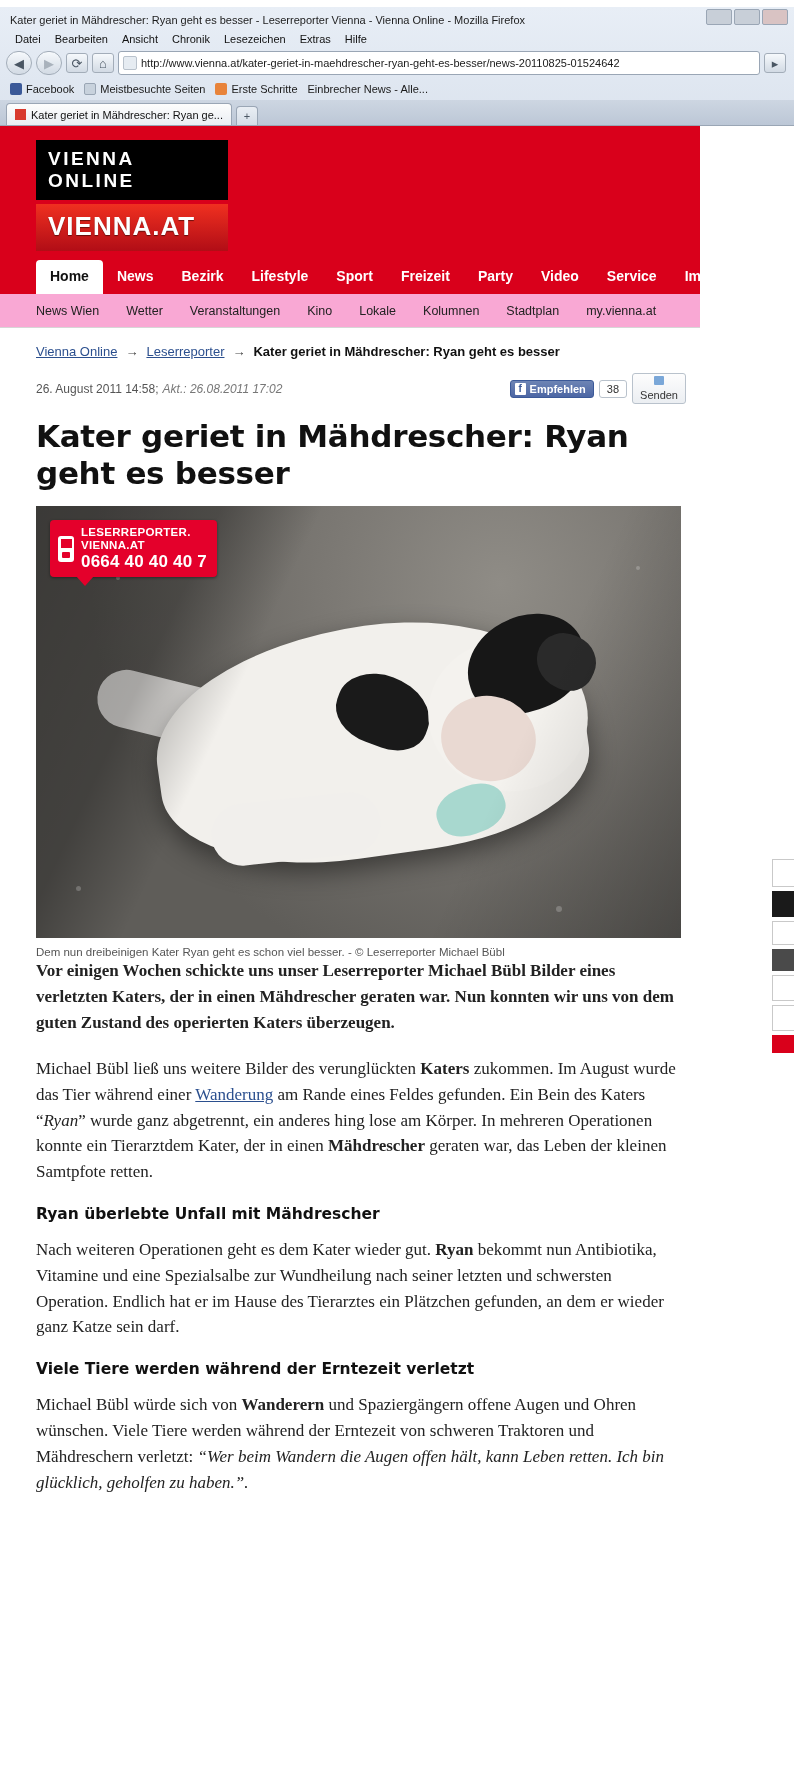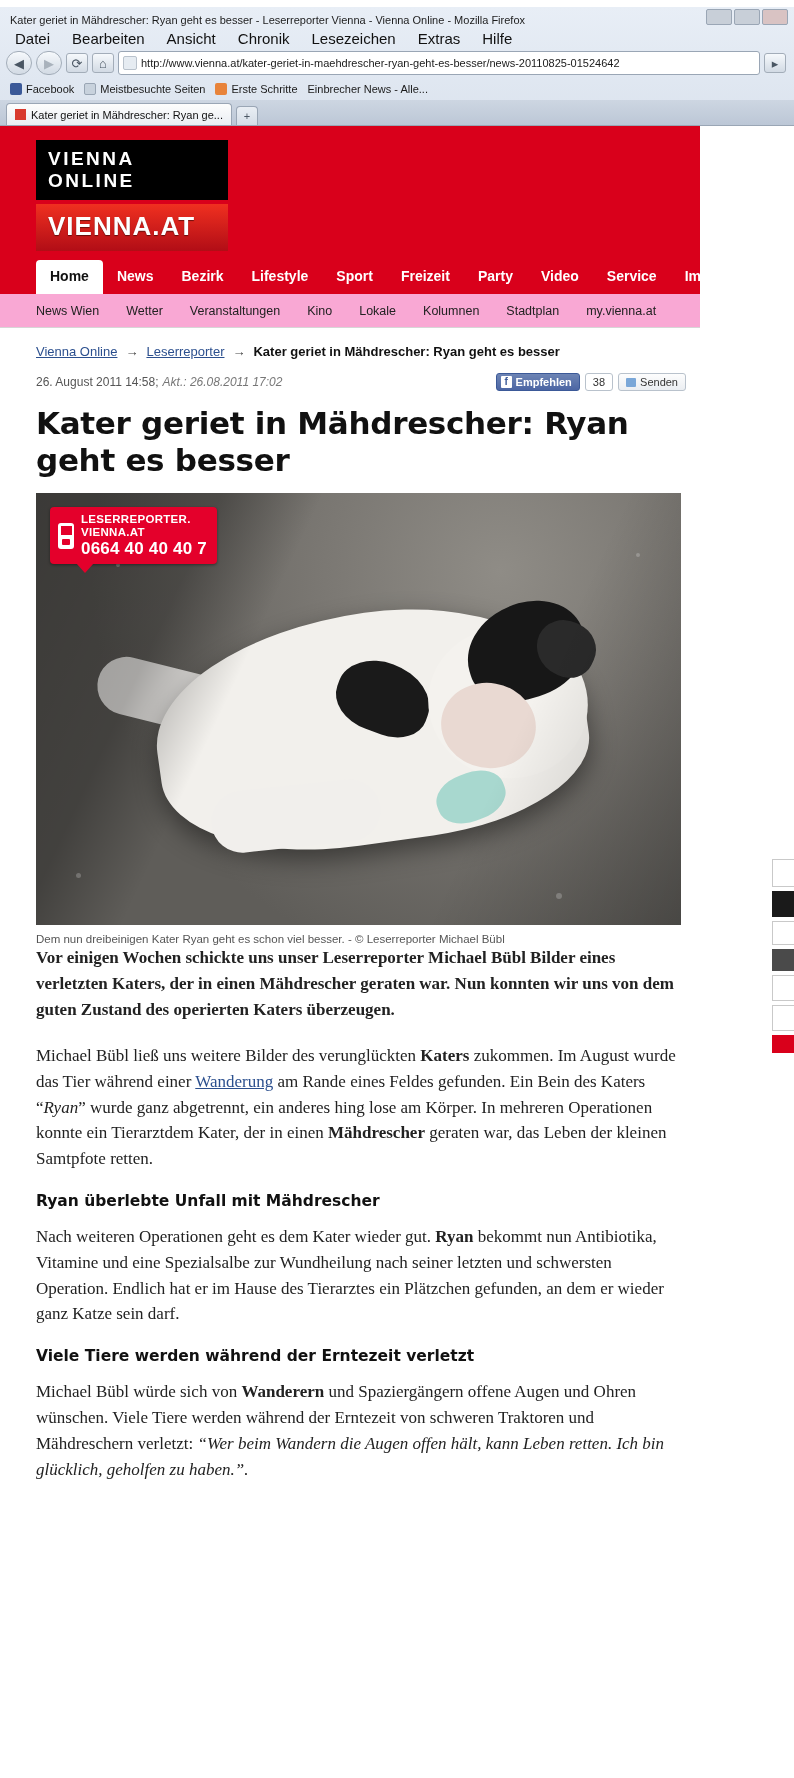--- a/index.html
+++ b/index.html
@@ -47,23 +47,23 @@
     background: #c8cfd8;
     border: 1px solid #9aa6b5;
     border-radius: 2px;
   }
   .winbtn.close { background: #d9c3c3; }
 
   .menubar {
     height: 19px;
     display: flex;
     align-items: center;
-    gap: 8px;
+    gap: 0px;
     padding: 0 8px;
-    font-size: 15px;
+    font-size: 11px;
     color: #111;
   }
   .menubar span {
     padding: 1px 7px;
   }
 
   .navbar {
     height: 30px;
     display: flex;
     align-items: center;
@@ -278,20 +278,21 @@
     color: #333;
     padding: 2px 7px;
   }
   .sendbtn {
     display: flex; align-items: center; gap: 4px;
     border: 1px solid #b9c2cc;
     background: linear-gradient(to bottom,#fdfdfd,#ebeef2);
     border-radius: 3px;
     font-size: 11px; color: #333;
     padding: 2px 7px;
+    flex-direction: column;
   }
   .sendbtn .sq { width: 10px; height: 9px; background: #7aa7d8; border-radius: 1px; }
 
   h1.headline {
     margin: 10px 0 14px 0;
     padding: 0 14px 0 36px;
     font-family: "DejaVu Sans", sans-serif;
     font-size: 31px;
     line-height: 1.2;
     color: #111;

